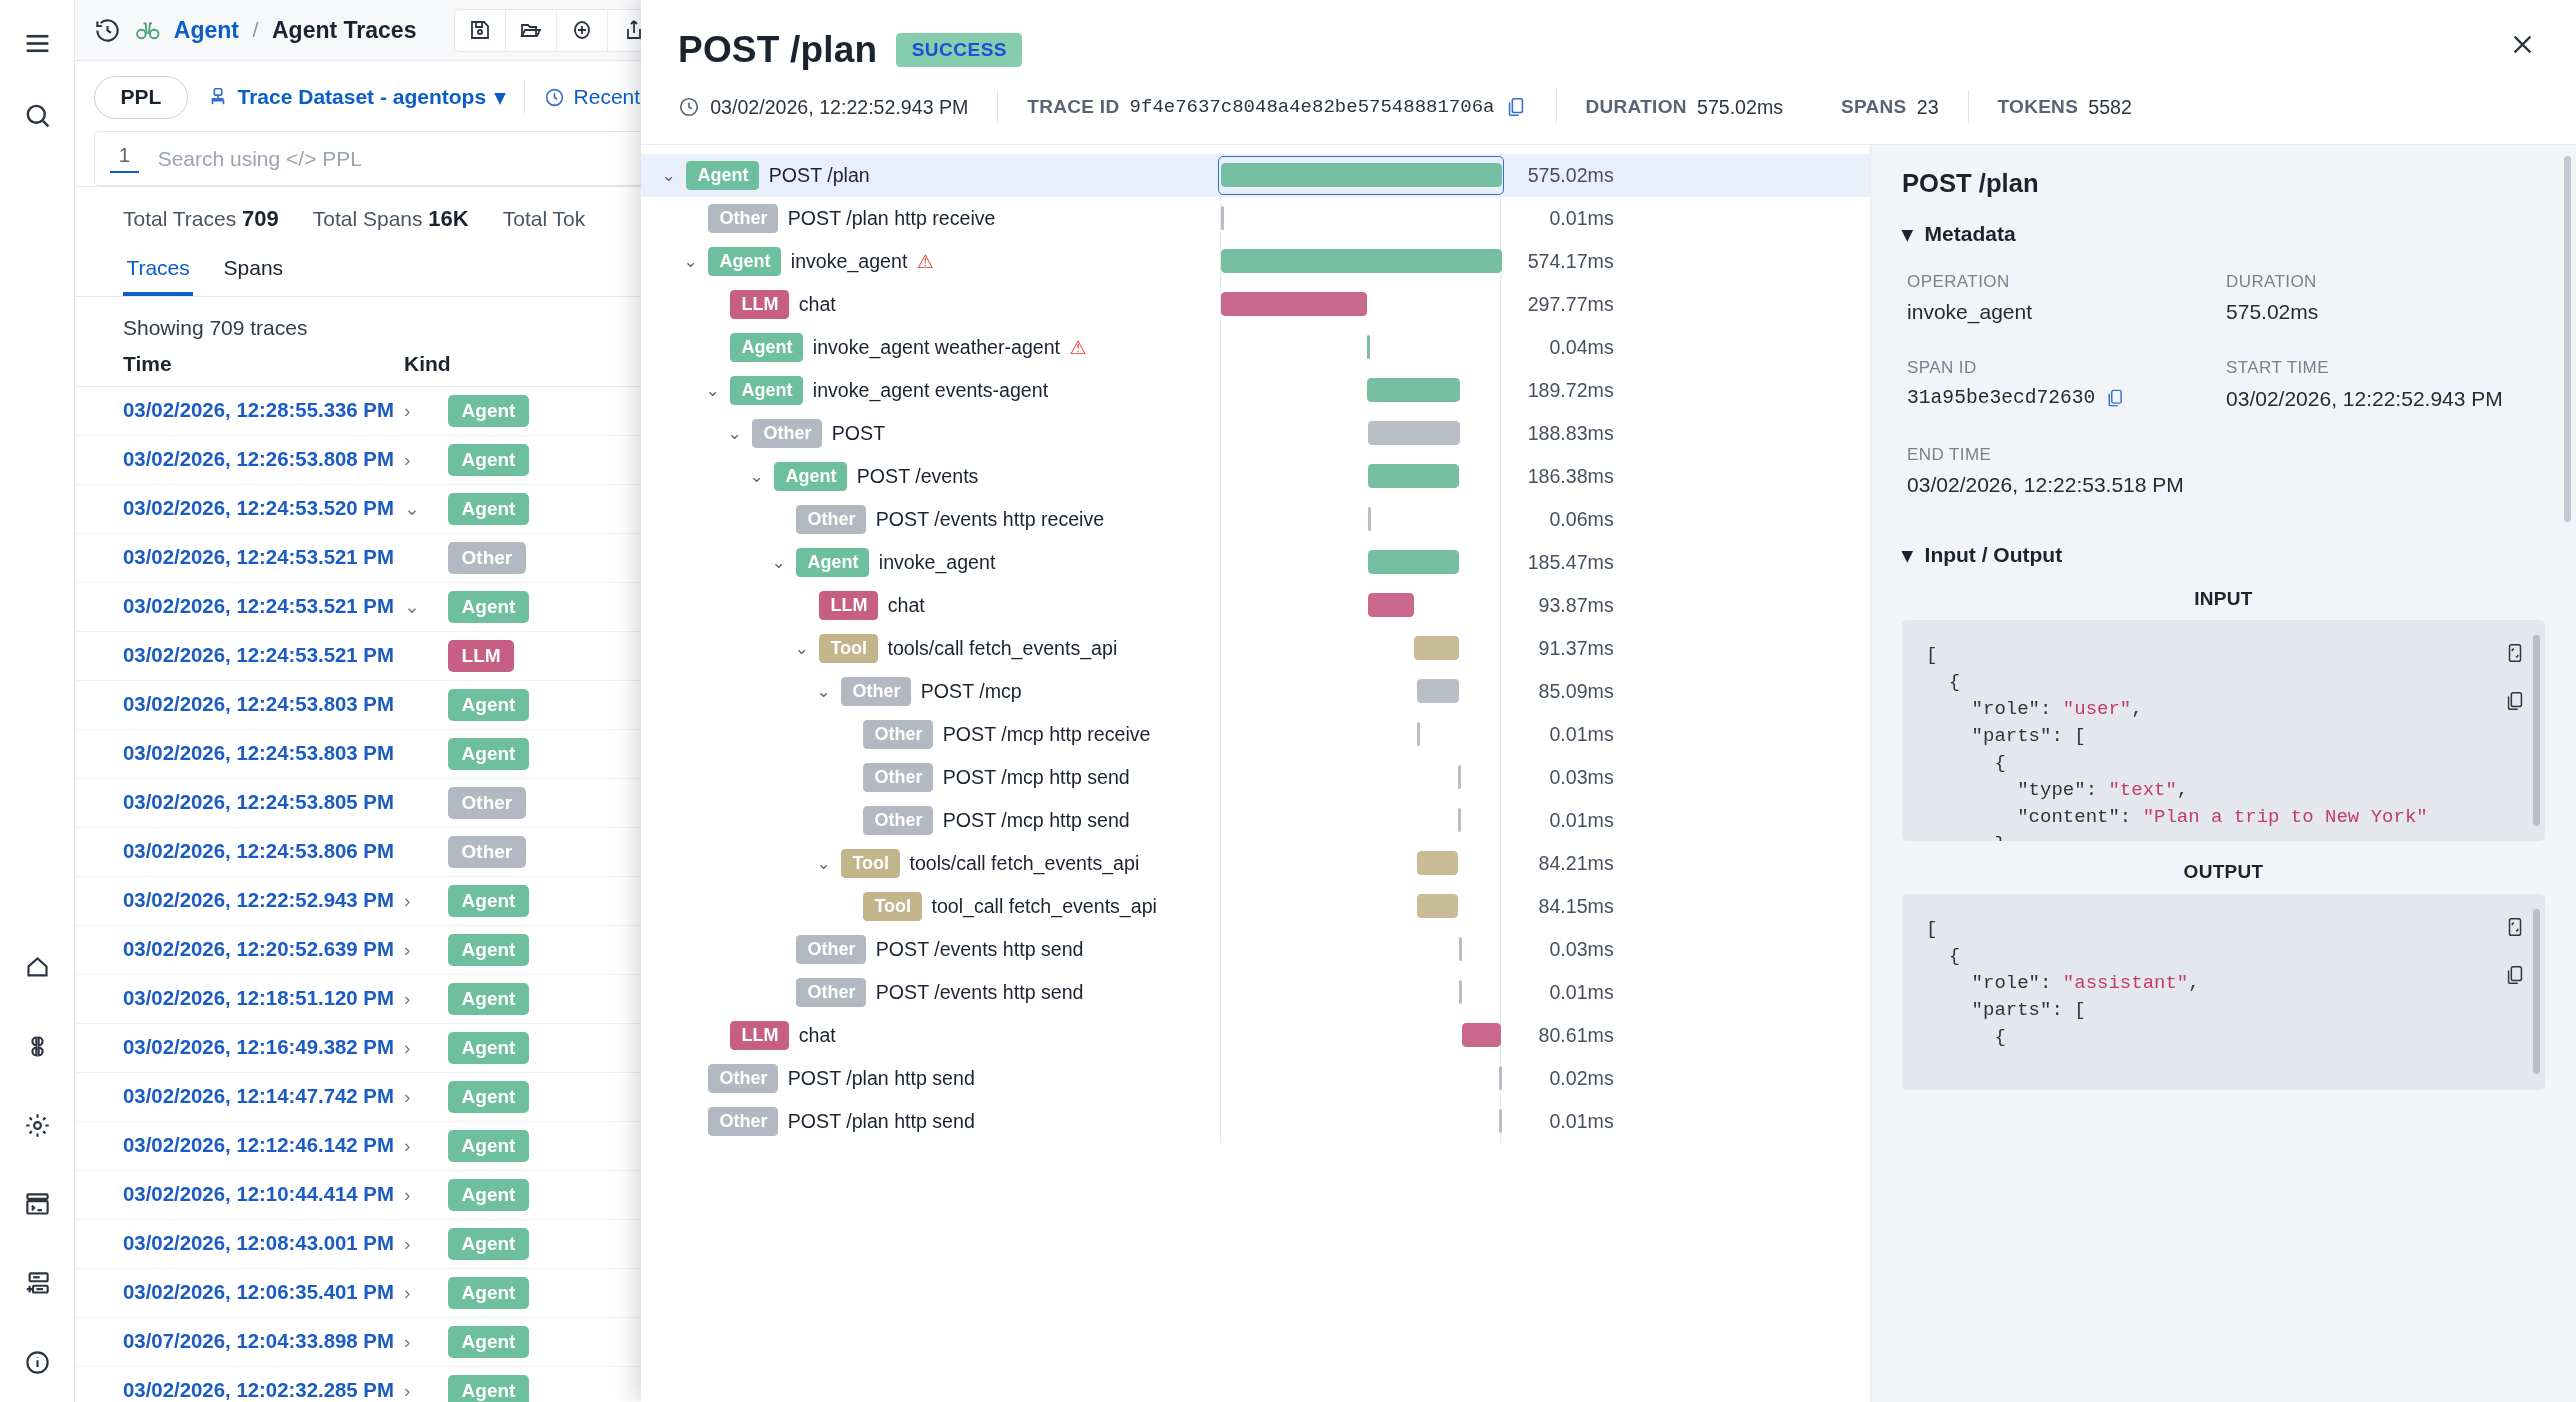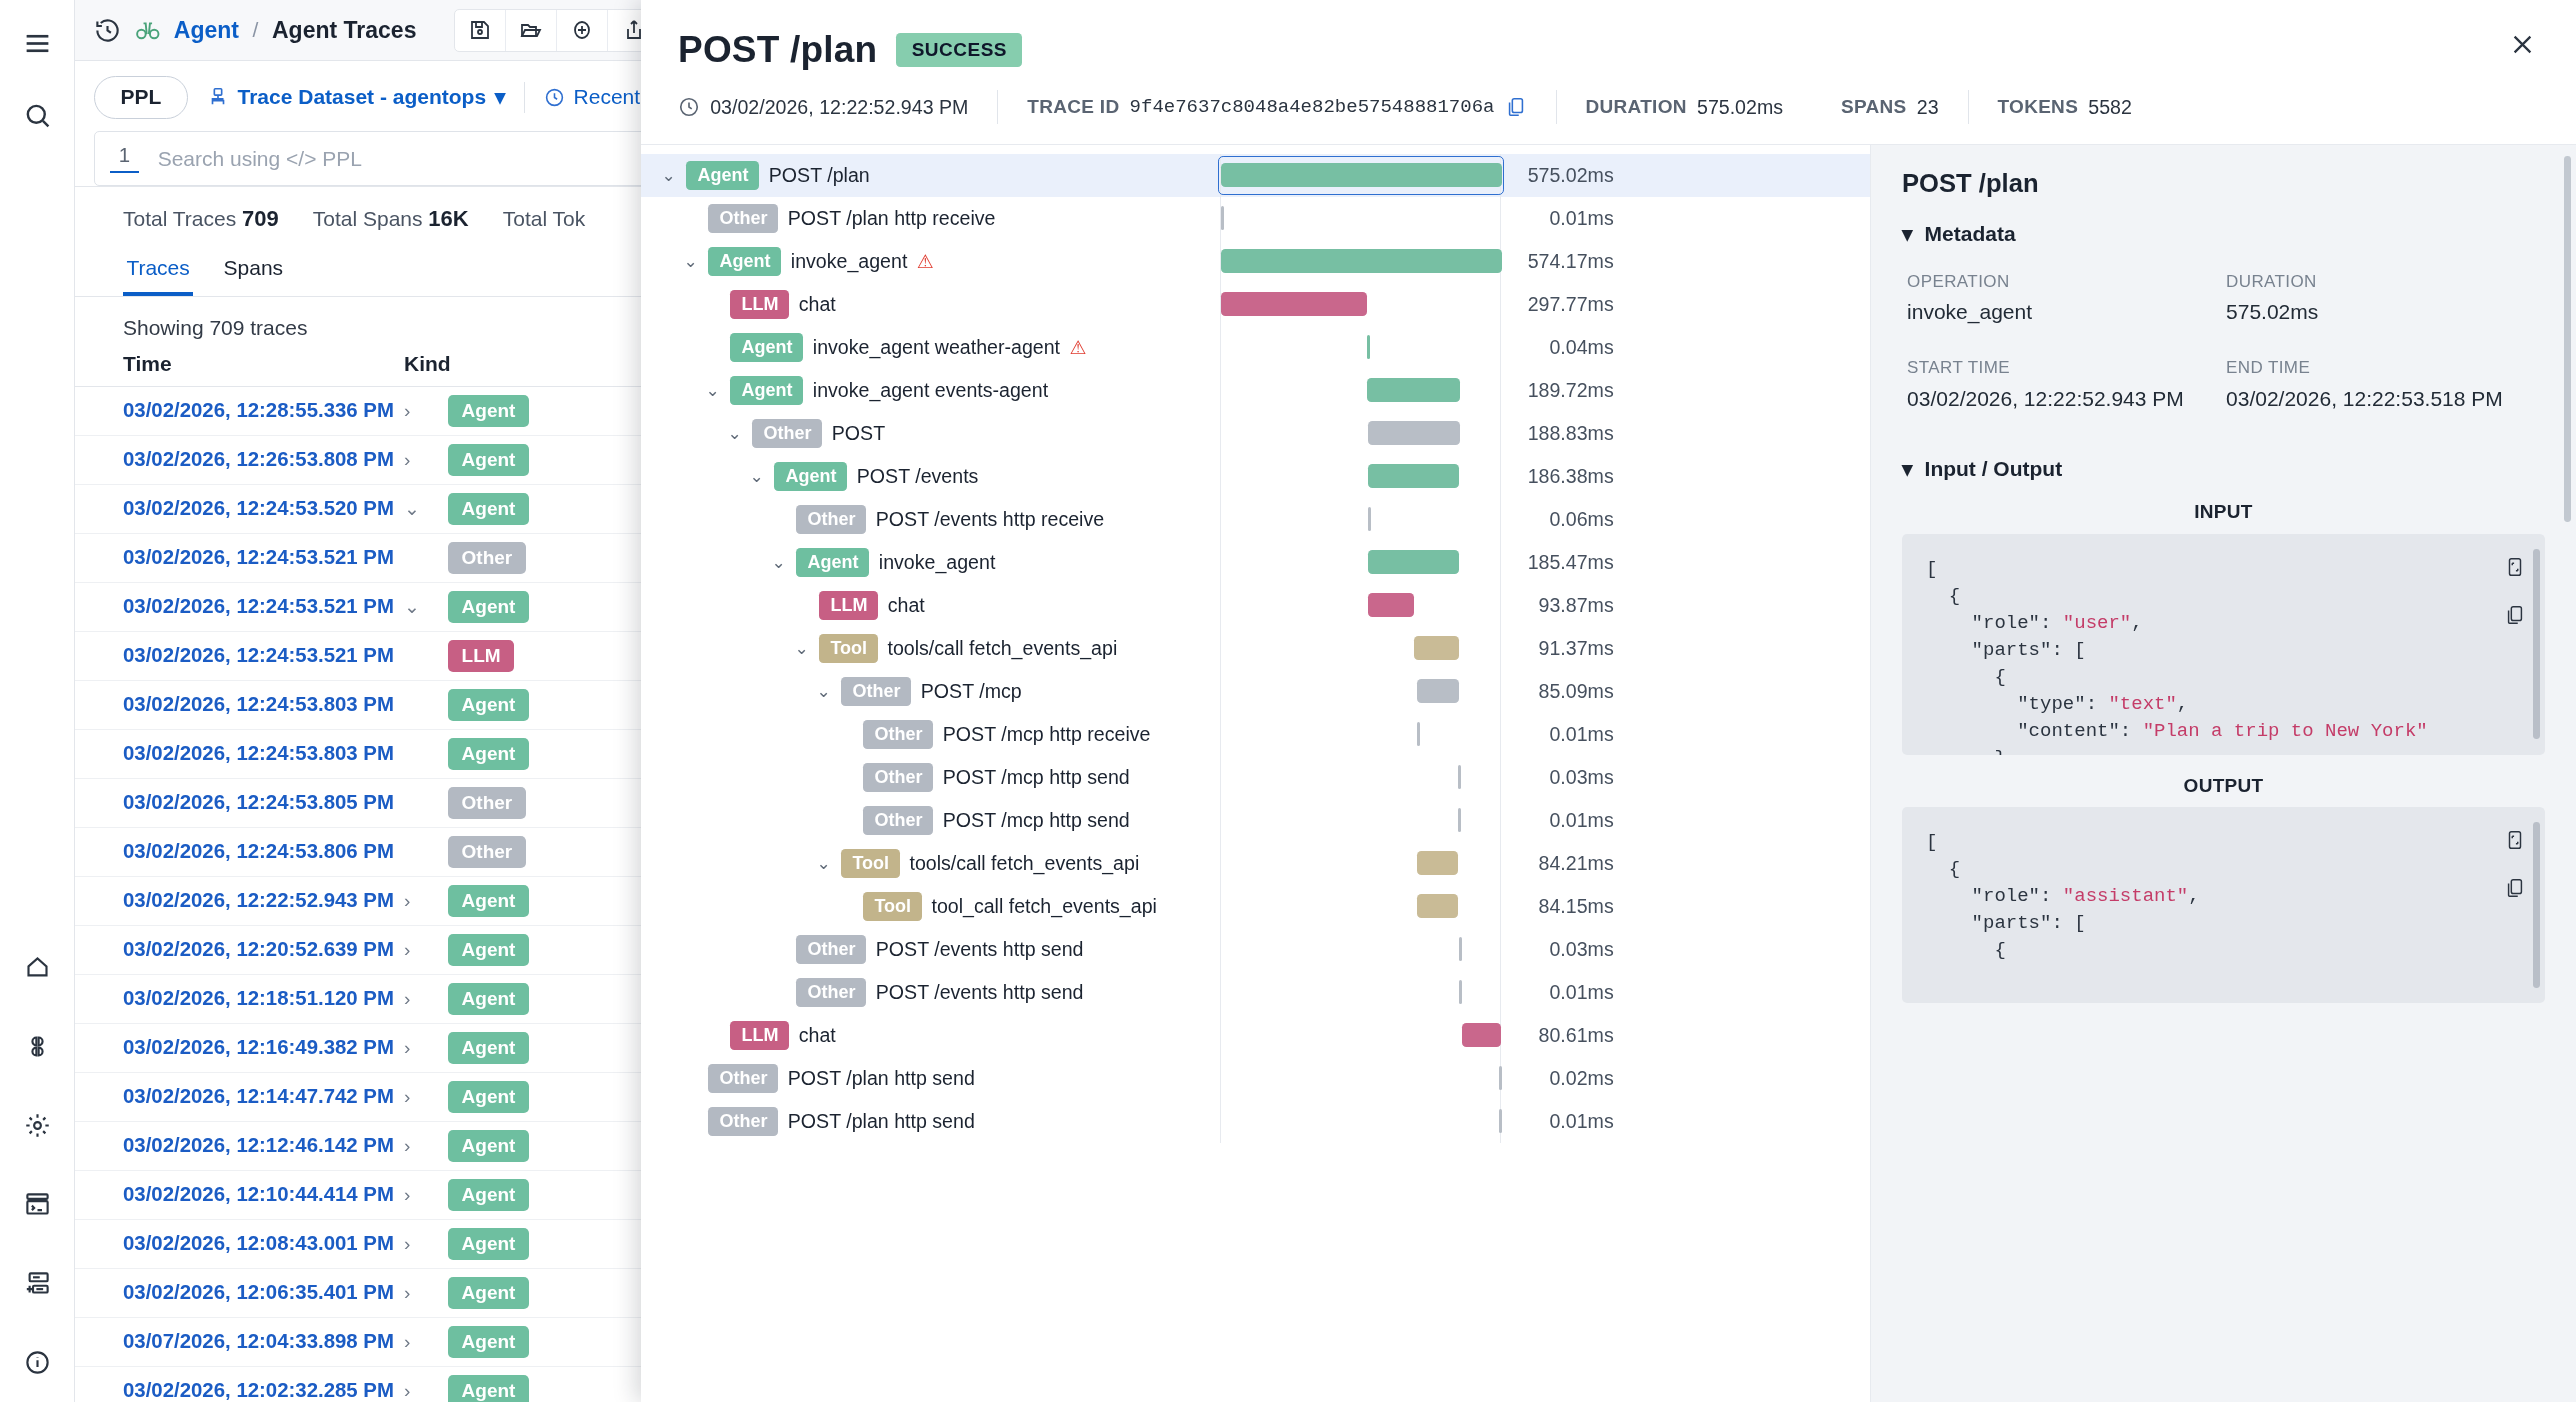--- a/index.html
+++ b/index.html
@@ -84,21 +84,21 @@
   
   .modal {
     position: absolute; left: 641px; top: 0; width: 1935px; height: 1402px;
     background: #ffffff; box-shadow: -5.1px 0 22px rgba(20,28,40,.18);
     display: flex; flex-direction: column;
   }
   .m-head { padding: 29px 37px 0 37px; }
   .m-title-row { display: flex; align-items: center; gap: 19px; }
   .m-title { font-size: 37px; font-weight: 700; color: #1b2330; letter-spacing:0.2px;}
   .badge-success {
-    background: #86cdae; color: #0f172a; font-size: 19px; font-weight: 700;
+    background: #86cdae; color: #1d4ed8; font-size: 19px; font-weight: 700;
     padding: 6px 15.3px; border-radius: 4.3px; letter-spacing: 0.5px;
   }
   .m-close { position: absolute; right: 32px; top: 22px; width: 44px; height: 44px;
              display:flex;align-items:center;justify-content:center;color:#2b3440;cursor:pointer; }
 
   .m-meta {
     display: flex; align-items: center; gap: 0; padding: 19px 37px 20.4px 37px;
     border-bottom: 0.9px solid #e7eaef; flex-wrap: nowrap;
   }
   .mm-item { display: flex; align-items: center; gap: 10.2px; padding: 0 29px; }
@@ -758,20 +758,32 @@
                   <span>invoke_agent</span>
                 </div>
               </div>
               <div>
                 <div class="kv-lab">DURATION</div>
                 <div class="kv-val">
                   <span>575.02ms</span>
                 </div>
               </div>
               <div>
+                <div class="kv-lab">SPAN ID</div>
+                <div class="kv-val kv-mono">
+                  <span>31a95be3ecd72630</span>
+                  <span class="copy-ic">
+                    <svg width="20.4" height="22" viewBox="0 0 24 24" fill="none" stroke="#2f6fd0" stroke-width="1.7">
+                      <rect x="8" y="3" width="11" height="15" rx="2"></rect>
+                      <path d="M5 7v13a1 1 0 0 0 1 1h9"></path>
+                    </svg>
+                  </span>
+                </div>
+              </div>
+              <div>
                 <div class="kv-lab">START TIME</div>
                 <div class="kv-val">
                   <span>03/02/2026, 12:22:52.943 PM</span>
                 </div>
               </div>
               <div>
                 <div class="kv-lab">END TIME</div>
                 <div class="kv-val">
                   <span>03/02/2026, 12:22:53.518 PM</span>
                 </div>

